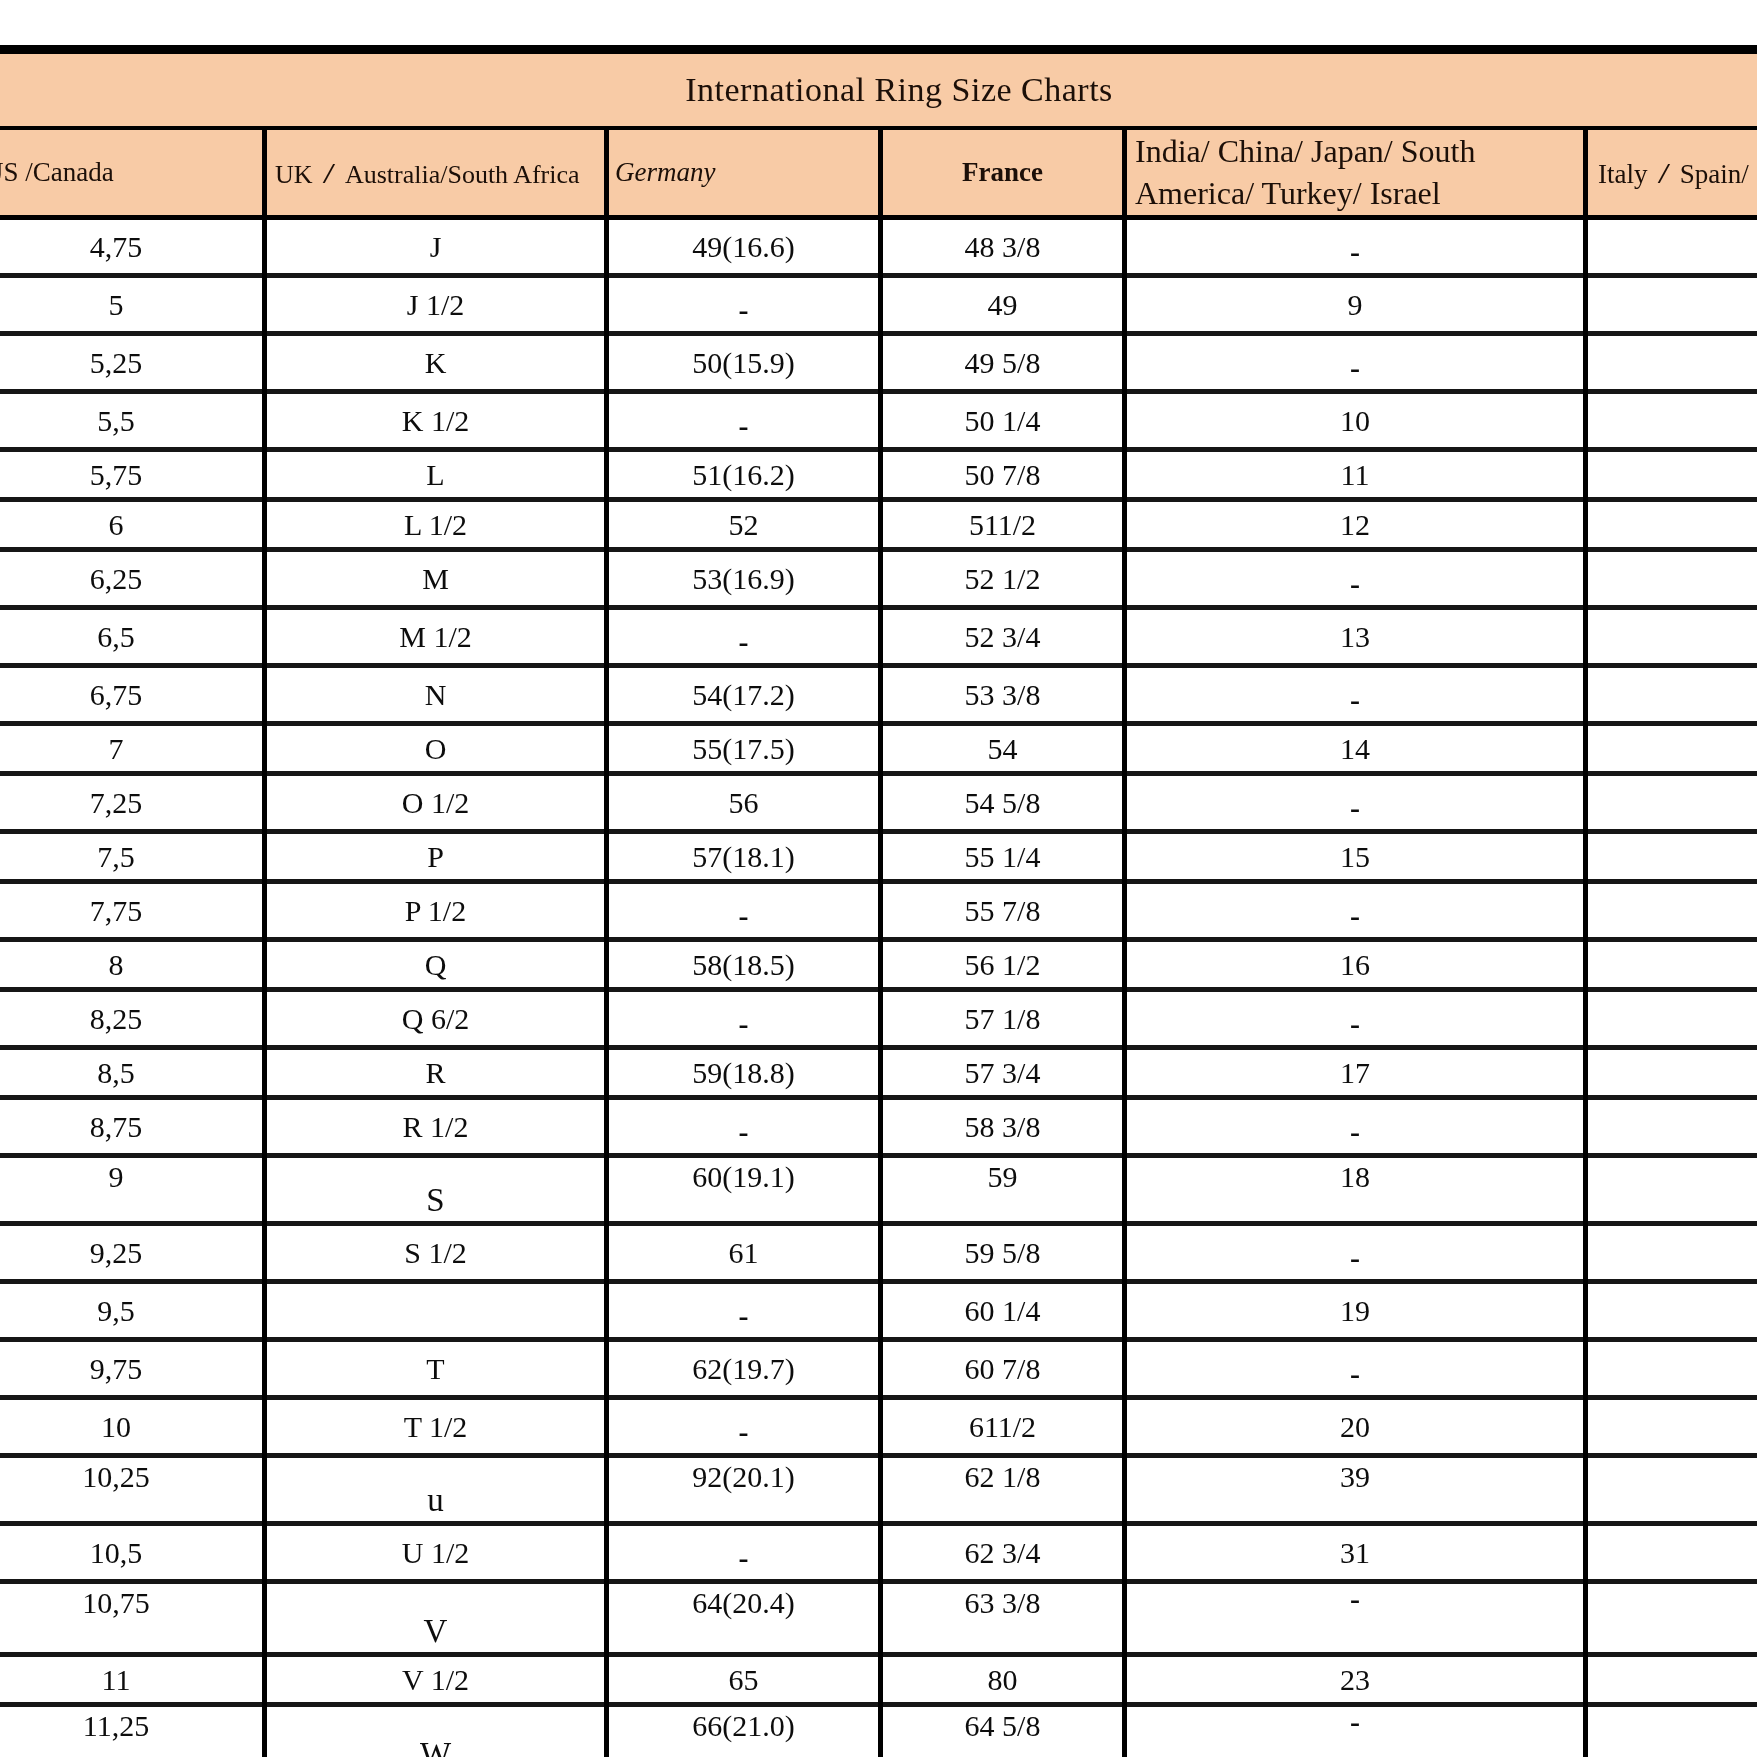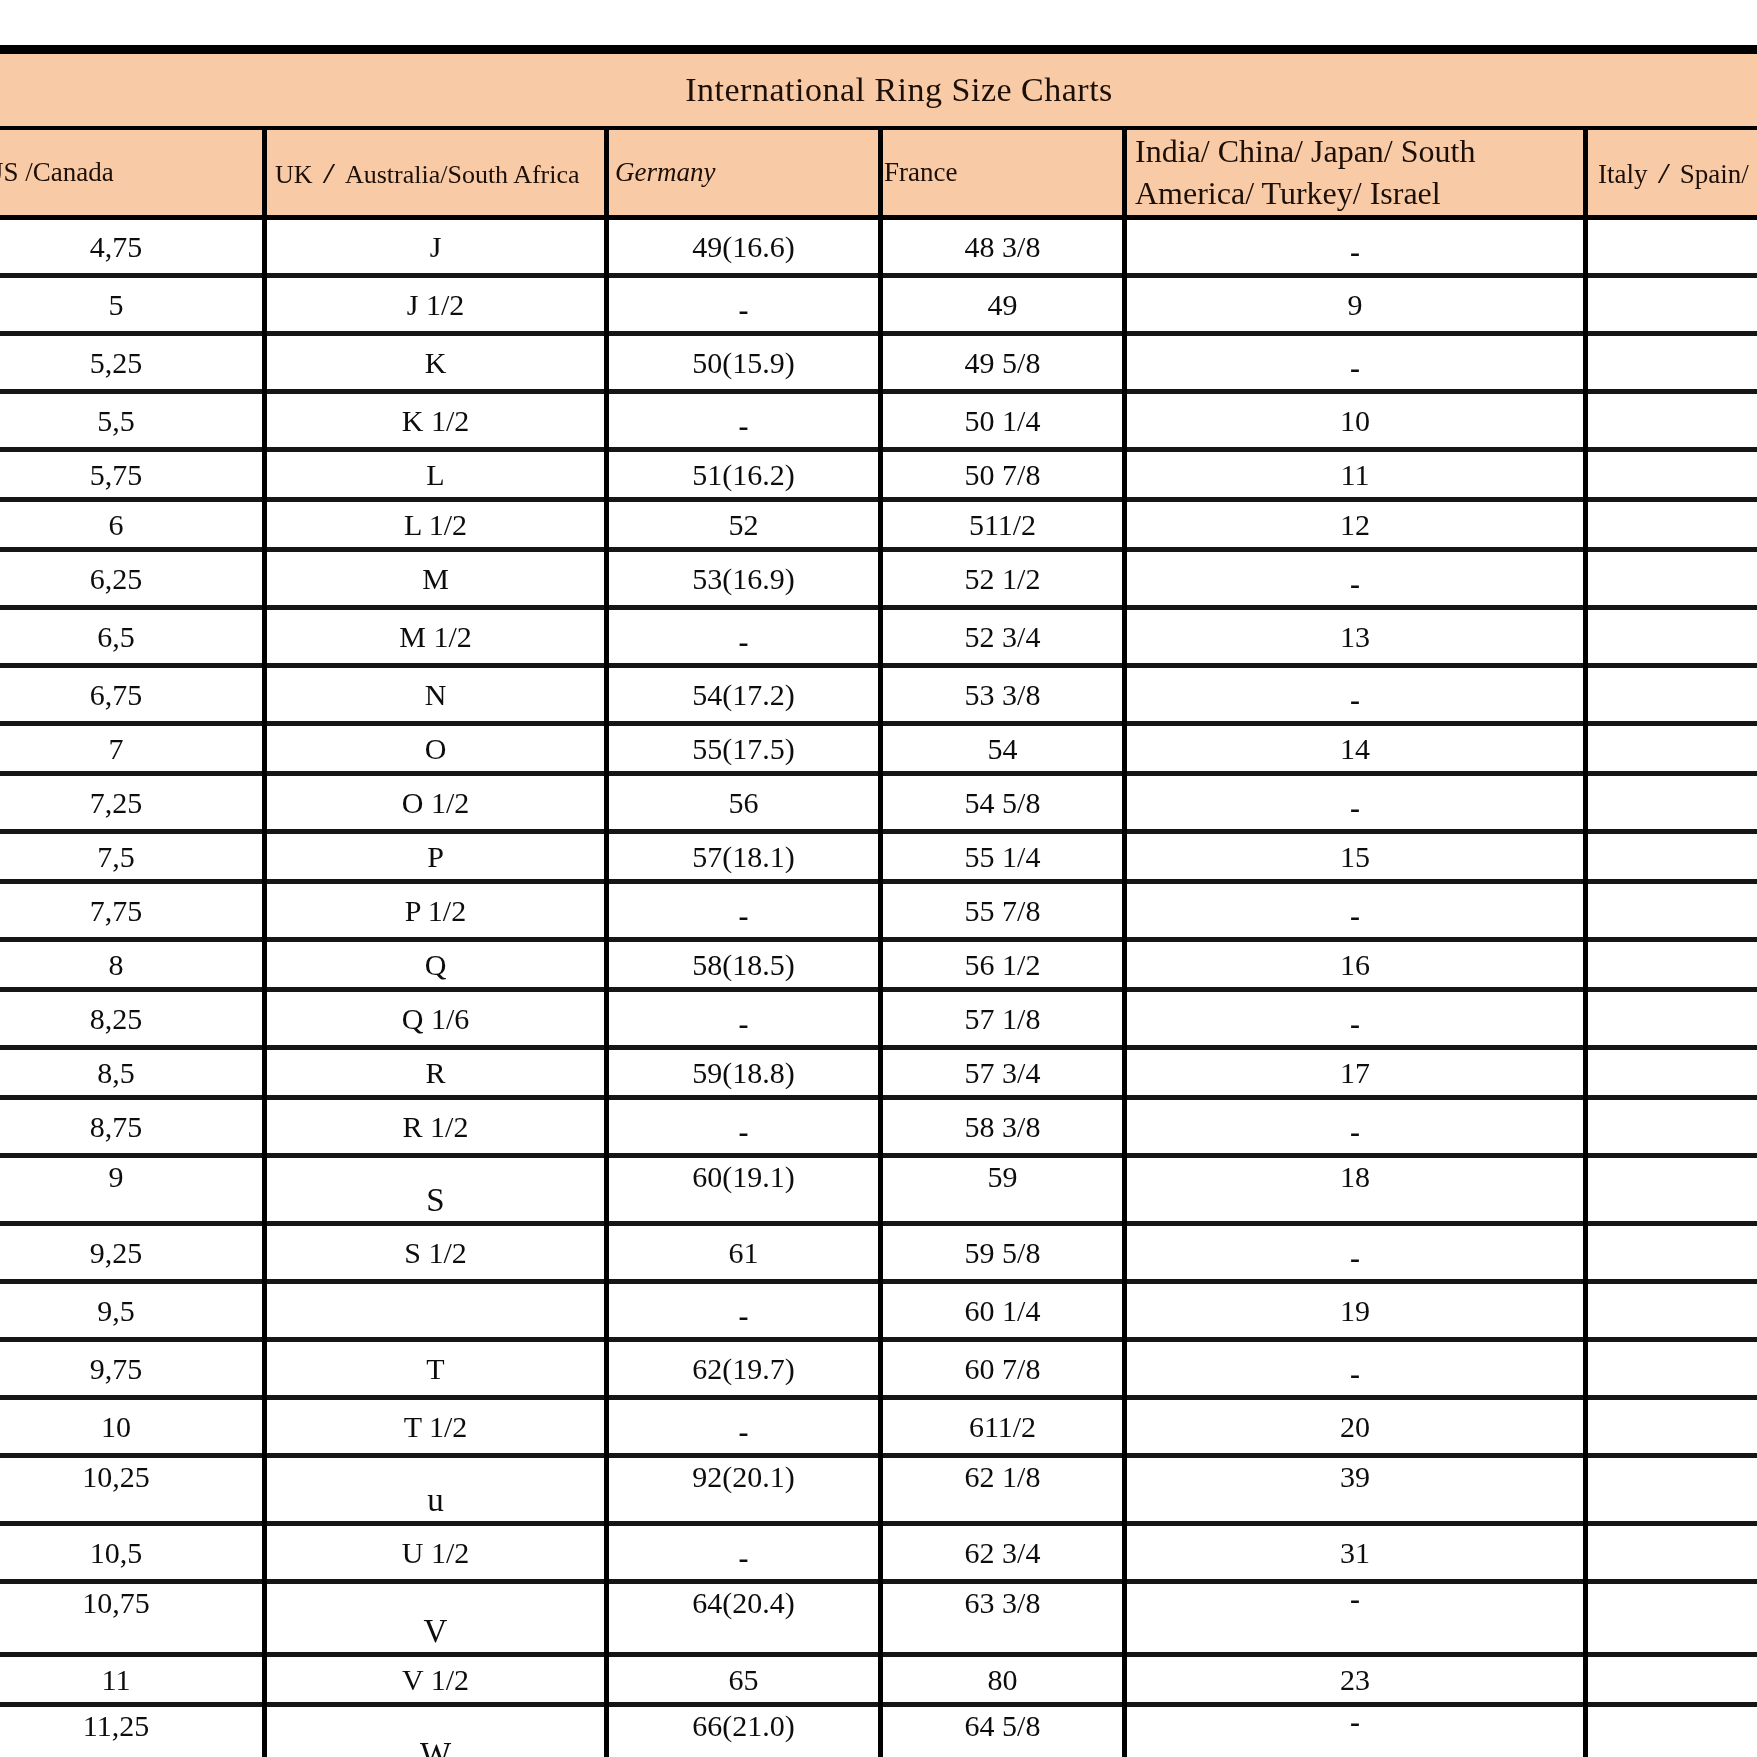--- a/index.html
+++ b/index.html
@@ -45,21 +45,21 @@
     font-weight: normal;
     color: #1c0f08;
     text-align: left;
     vertical-align: middle;
     font-size: 27px;
     overflow: hidden;
   }
   th.c-us { padding-left: 14px; }
   th.c-uk { font-size: 26px; white-space: nowrap; padding-left: 8px; }
   th.c-de { padding-left: 6px; font-style: italic; }
-  th.c-fr { text-align: left; }
+  th.c-fr { text-align: center; font-weight: bold; }
   th.c-in { font-size: 32px; line-height: 1.3; padding-left: 8px; padding-right: 40px; }
   th.c-it { padding-left: 10px; white-space: nowrap; }
   .big-slash {
     font-weight: bold;
     font-style: italic;
     font-size: 30px;
     padding: 0 12px 0 12px;
   }
   
   td {
@@ -217,21 +217,21 @@
         <tr>
           <td class="us-cell">8</td>
           <td class="uk-cell">Q</td>
           <td class="de-cell">58(18.5)</td>
           <td class="fr-cell">56 1/2</td>
           <td class="in-cell">16</td>
           <td class="it-cell"></td>
         </tr>
         <tr>
           <td class="us-cell">8,25</td>
-          <td class="uk-cell">Q 1/6</td>
+          <td class="uk-cell">Q 6/2</td>
           <td class="de-cell dash">-</td>
           <td class="fr-cell">57 1/8</td>
           <td class="in-cell dash">-</td>
           <td class="it-cell"></td>
         </tr>
         <tr>
           <td class="us-cell">8,5</td>
           <td class="uk-cell">R</td>
           <td class="de-cell">59(18.8)</td>
           <td class="fr-cell">57 3/4</td>

